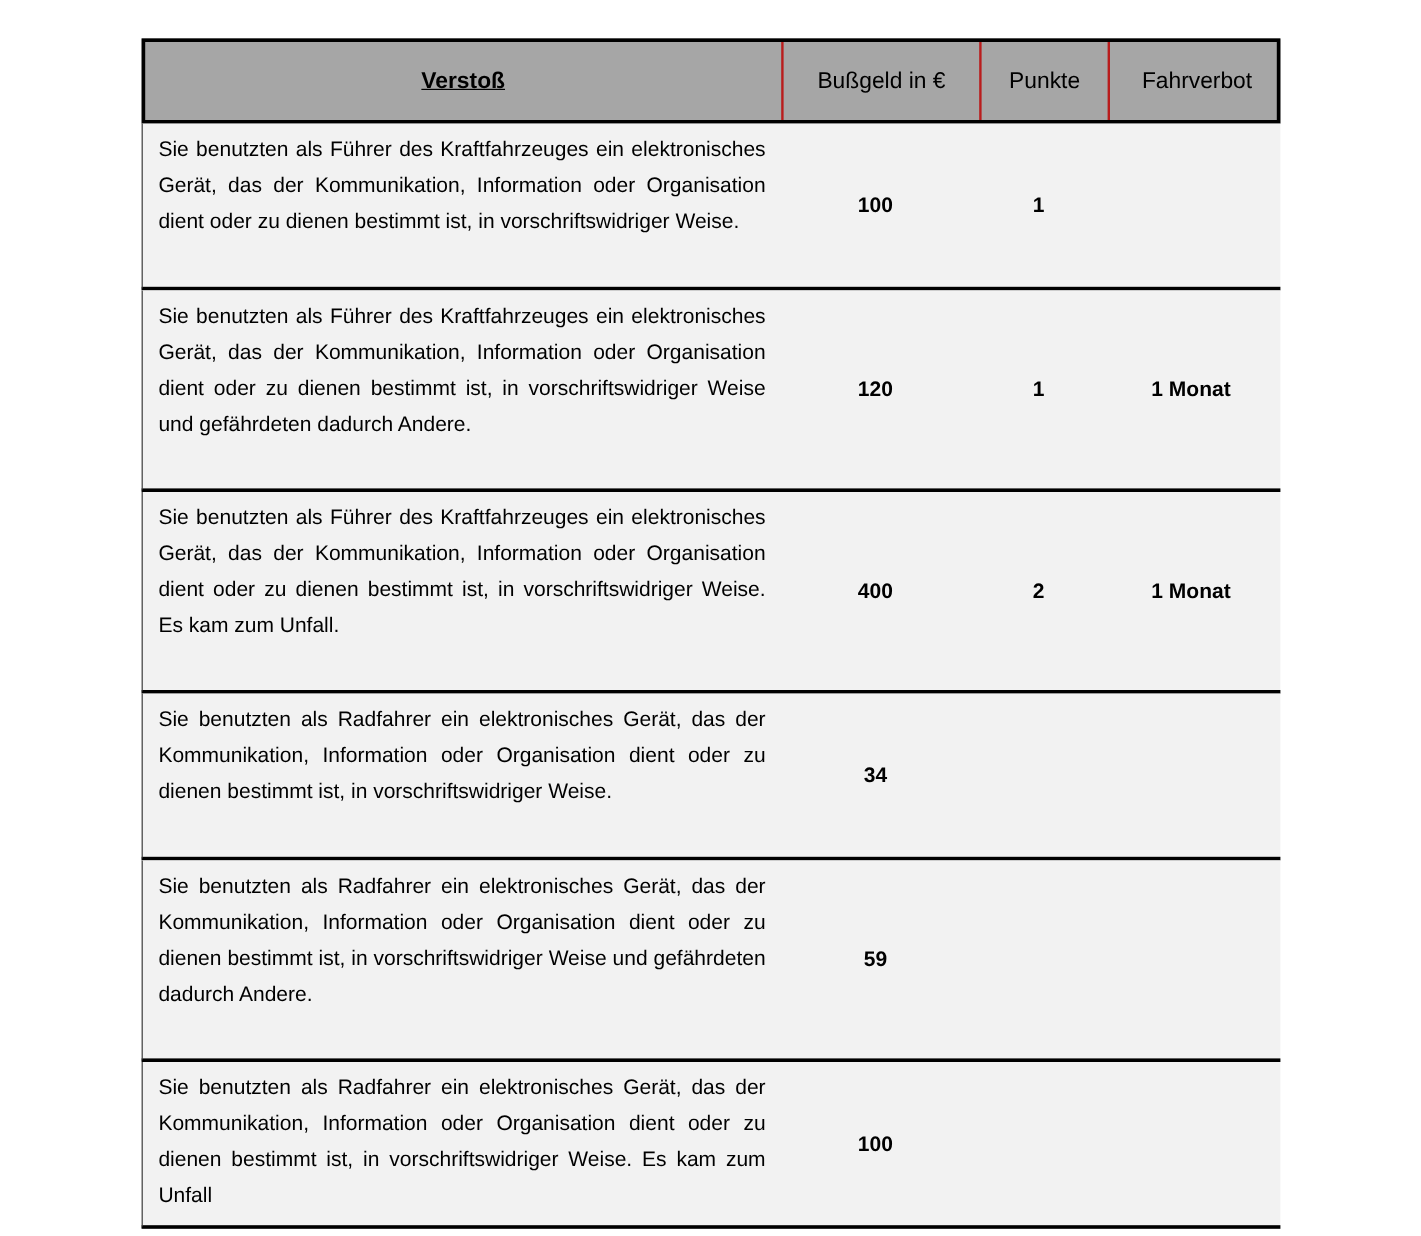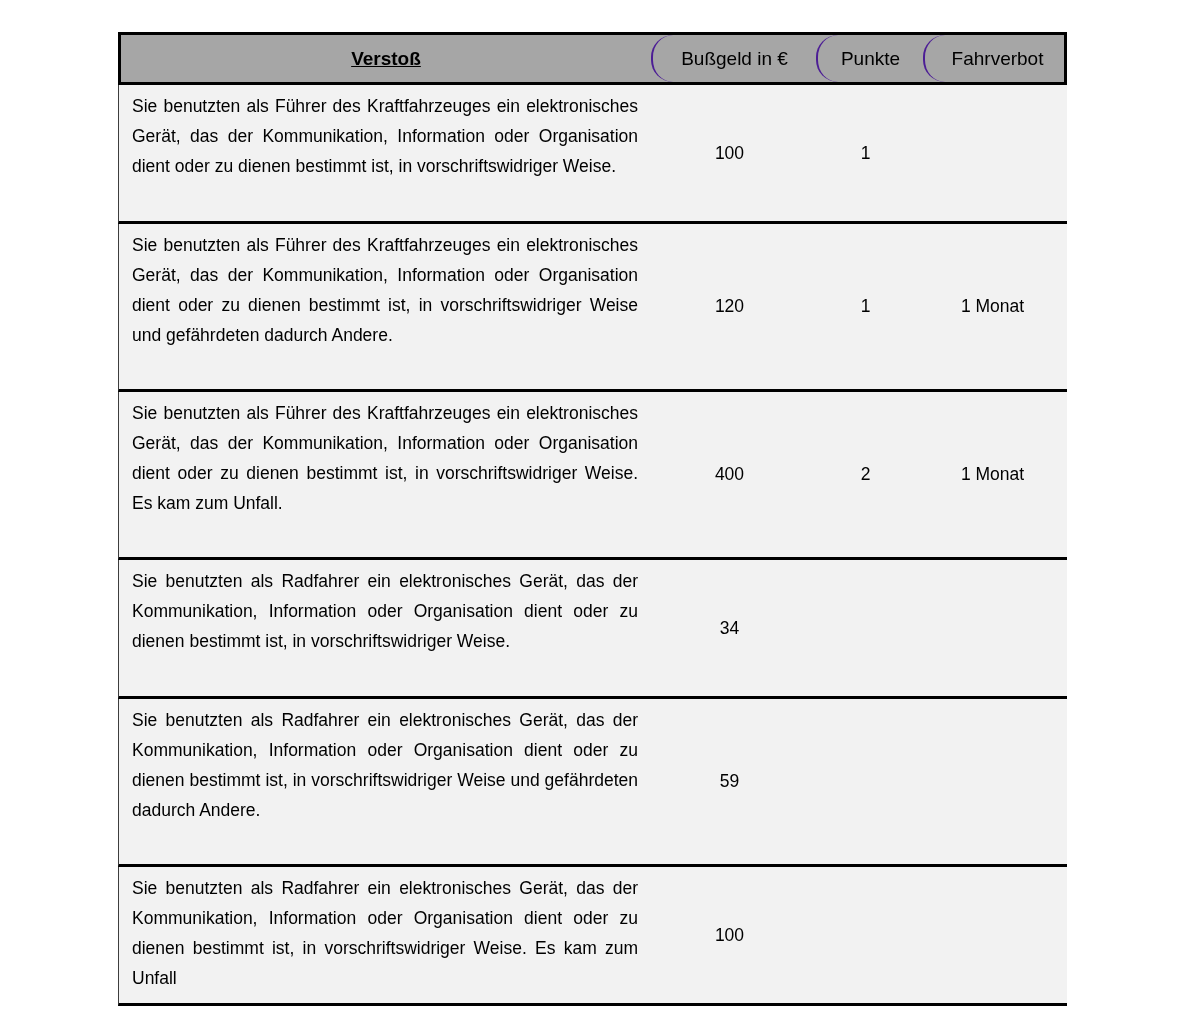--- a/index.html
+++ b/index.html
@@ -14,31 +14,31 @@
     position: absolute;
     left: 118px; top: 32px;
     width: 949px;
   }
   
   .thead {
     display: grid;
     grid-template-columns: 530px 165px 107px 147px;
     background: #a6a6a6;
     border: 3px solid #000000;
-    height: 53px;
+    height: 71px;
   }
   .th {
     display: flex;
     align-items: center;
     justify-content: center;
     font-size: 19px;
     font-weight: 400;
     white-space: nowrap;
   }
-  .th + .th { border-left: 2px solid #4c1d95; border-radius: 22px; }
+  .th + .th { border-left: 2px solid #b91c1c; }
   .th-verstoss { font-weight: 700; text-decoration: underline; }
   
   .row {
     display: grid;
     grid-template-columns: 528px 165px 107px 147px;
     background: #f2f2f2;
     border-bottom: 3px solid #000000;
     border-left: 1px solid #3d3d3d;
   }
   .row:nth-child(1) { min-height: 139px; }
@@ -53,20 +53,21 @@
     line-height: 30px;
     text-align: justify;
     text-justify: inter-word;
   }
   .cell-num {
     display: flex;
     align-items: center;
     justify-content: center;
     font-size: 17.5px;
     white-space: nowrap;
+    font-weight: bold;
   }
 </style>
 </head>
 <body>
 
 <div class="fine-table">
 
   <div class="thead">
     <div class="th th-verstoss">Verstoß</div>
     <div class="th">Bußgeld in €</div>

